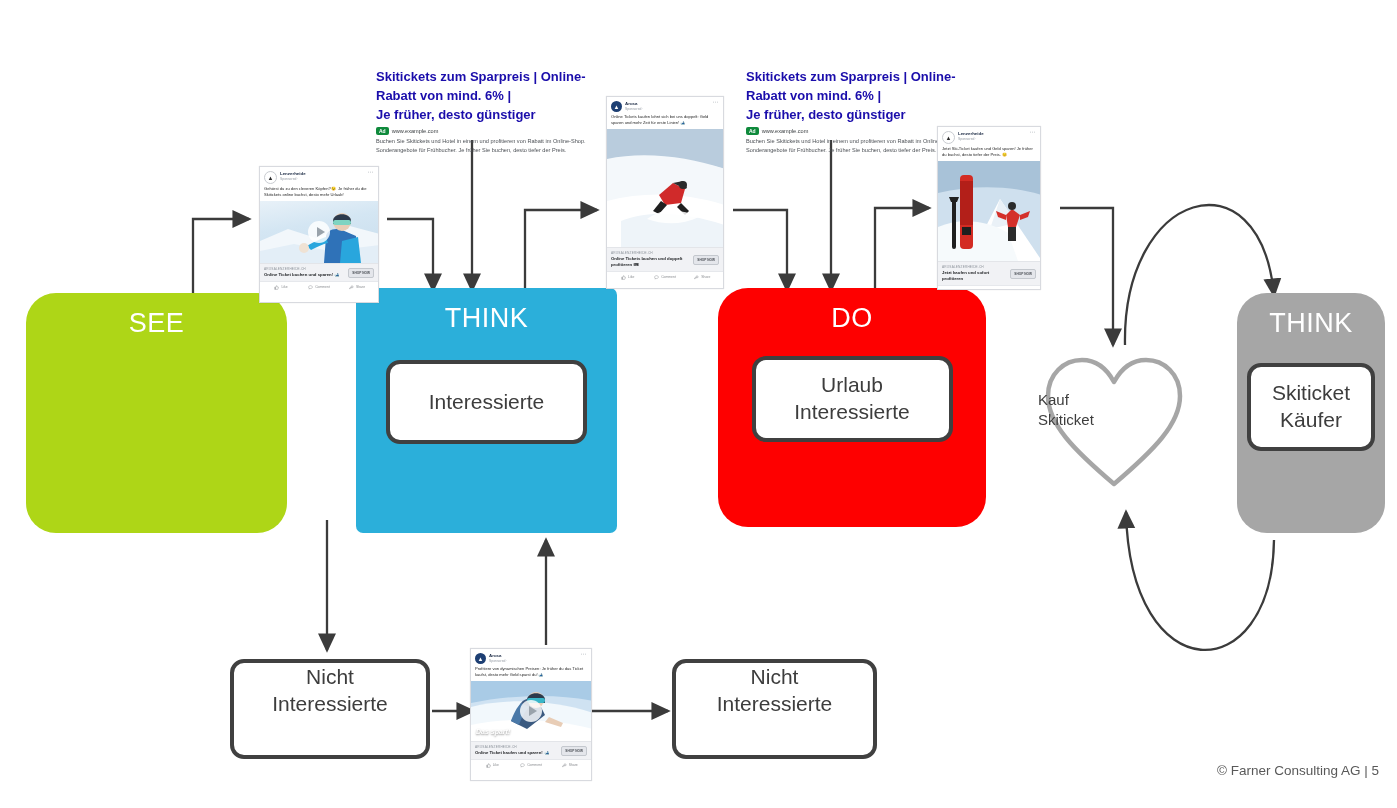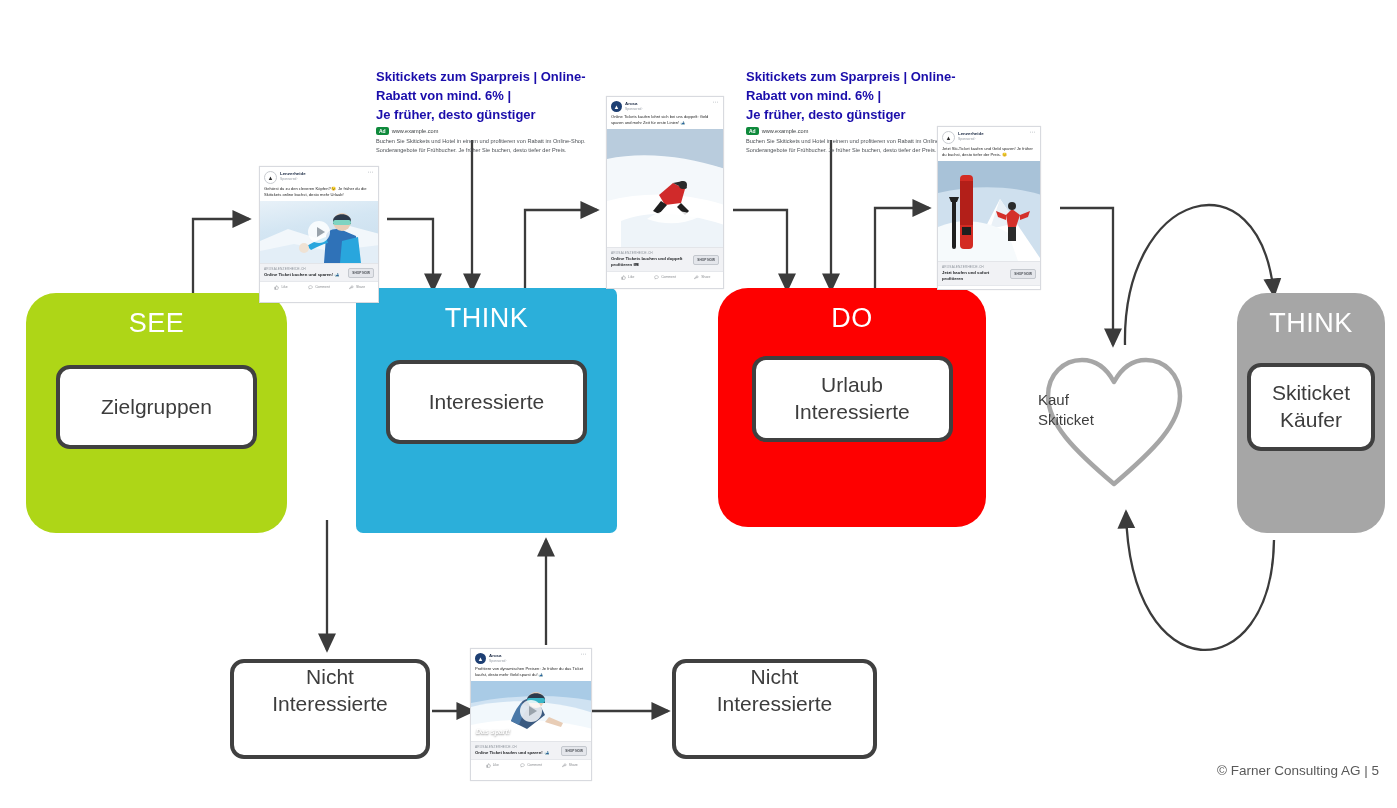--- a/index.html
+++ b/index.html
@@ -163,23 +163,20 @@
       <path d="M546,645 L546,540"></path>
 
       <path d="M1125,345 C1122,190 1260,150 1274,295"></path>
 
       <path d="M1274,540 C1272,690 1130,692 1126,512"></path>
     </g>
   </svg>
 
   <div class="phase" style="left:26px;top:293px;width:261px;height:240px;background:#AED617;">
     <div class="phase-title">SEE</div>
-    <div class="phase-chip" style="width:201px;height:84px;margin-top:26px;">
-      <span>Zielgruppen</span>
-    </div>
   </div>
 
   <div class="phase" style="left:356px;top:288px;width:261px;height:245px;background:#2BAFDA;border-radius:7px;">
     <div class="phase-title">THINK</div>
     <div class="phase-chip" style="width:201px;height:84px;margin-top:26px;">
       <span>Interessierte</span>
     </div>
   </div>
 
   <div class="phase" style="left:718px;top:288px;width:268px;height:239px;background:#FE0000;">

